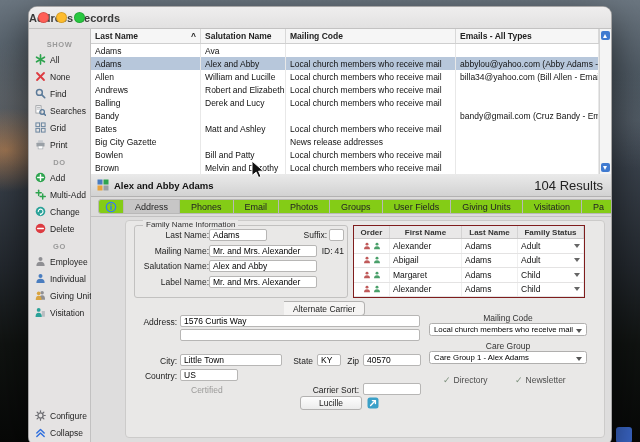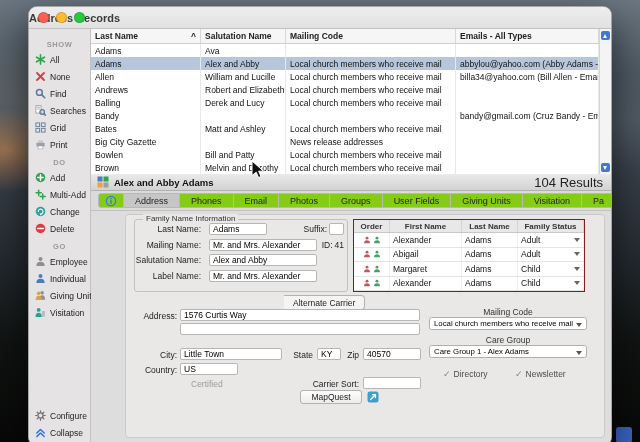--- a/index.html
+++ b/index.html
@@ -41,39 +41,39 @@
   .rr { display:grid; grid-template-columns:110px 85px 170px 1fr; height:13px; }
   .rr.sel { background:#b7c7db; }
   .rc { font-size:8.5px; color:#111; padding:0 4px; border-right:1px solid #e8e8e8; white-space:nowrap; overflow:hidden; display:flex; align-items:center; }
   .rec-scroll { width:12px; border-left:1px solid #d5d5d5; background:#f4f4f4; display:flex; flex-direction:column; justify-content:space-between; align-items:center; padding:2px 0; }
   .scroll-btn { width:9px; height:9px; border-radius:2px; background:#3f7ad0; position:relative; }
   .scroll-btn::after { content:""; position:absolute; left:2px; border-left:2.5px solid transparent; border-right:2.5px solid transparent; }
   .scroll-btn.up::after { top:2.5px; border-bottom:4px solid #fff; }
   .scroll-btn.down::after { top:3px; border-top:4px solid #fff; }
 
   
-  .recordbar { height:17px; background:linear-gradient(#eaeaea,#d2d2d2); border-bottom:1px solid #b2b1b1; display:flex; align-items:center; gap:5px; padding:0 8px 0 6px; }
+  .recordbar { height:23px; background:linear-gradient(#eaeaea,#d2d2d2); border-bottom:1px solid #b2b1b1; display:flex; align-items:center; gap:5px; padding:0 8px 0 6px; }
   .rb-name { font-size:9.5px; font-weight:700; color:#111; }
   .rb-results { margin-left:auto; font-size:13px; color:#222; }
 
   
   .tabbar { height:20px; background:#dcdbdb; border-bottom:1px solid #c2c1c1; display:flex; align-items:center; padding-left:7px; overflow:hidden; white-space:nowrap; }
   .tab { height:15px; display:inline-flex; align-items:center; padding:0 11px; background:#84cc16; border:1px solid #b9b8b8; border-left:none; font-size:9px; color:#222; }
   .tab.first { border-left:1px solid #b9b8b8; border-radius:3px 0 0 3px; padding:0 6px; }
   .tab.last { border-radius:0 3px 3px 0; }
   .tab.active { background:#c7c6c6; }
 
   
   .detail { flex:1; position:relative; background:#dedddd; overflow:hidden; font-size:8.5px; }
   .detail-card { position:absolute; left:34px; top:3px; right:6px; bottom:8px; background:#e9e8e7; border:1px solid #cccbca; border-radius:4px; }
 
   .fam { position:absolute; left:43px; top:8px; width:214px; height:73px; border:1px solid #c2c1c0; border-radius:3px; }
   .fam-legend { position:absolute; top:-6px; left:8px; background:#e9e8e7; padding:0 3px; font-size:8px; color:#333; }
   .f-row { display:flex; align-items:center; height:13px; margin:2.5px 3px 0 0; }
-  .f-lbl { width:74px; text-align:right; font-size:8.5px; color:#1c1c1c; padding-right:8px; flex:0 0 auto; white-space:nowrap; }
+  .f-lbl { width:74px; text-align:right; font-size:8.5px; color:#1c1c1c; padding-right:0; flex:0 0 auto; white-space:nowrap; }
   .fld { height:12px; background:#fff; border:1px solid #b7b6b5; border-radius:2px; font-size:8.5px; line-height:10px; padding:0 3px; white-space:nowrap; overflow:hidden; display:flex; align-items:center; }
   .inline-lbl { font-size:8.5px; color:#1c1c1c; white-space:nowrap; }
 
   .mt { position:absolute; left:262px; top:8px; width:232px; height:73px; background:#fff; border:1px solid #7f1d1d; }
   .mt-h { display:grid; grid-template-columns:36px 72px 56px 1fr; height:13px; background:#e9e8e8; border-bottom:1px solid #c9c8c8; }
   .mt-hc { font-size:8px; font-weight:700; color:#333; display:flex; align-items:center; justify-content:center; border-right:1px solid #d4d3d3; white-space:nowrap; overflow:hidden; }
   .mt-r { display:grid; grid-template-columns:36px 72px 56px 1fr; height:14.5px; border-bottom:1px solid #e4e3e3; }
   .mt-c { font-size:8.5px; color:#111; padding:0 3px; display:flex; align-items:center; border-right:1px solid #efefef; white-space:nowrap; overflow:hidden; }
   .mt-c.order { justify-content:center; gap:2px; }
   .mt-c.status { justify-content:space-between; }
@@ -516,21 +516,21 @@
           <span class="lbl" style="left:252px; top:139px; width:16px;">Zip</span>
           <span class="afld" style="left:272px; top:137px; width:58px;">40570</span>
 
           <span class="lbl" style="left:36px; top:154px; width:50px;">Country:</span>
           <span class="afld" style="left:89px; top:152px; width:58px;">US</span>
 
           <span class="muted" style="left:100px; top:168px;">Certified</span>
           <span class="lbl" style="left:200px; top:168px; width:68px;">Carrier Sort:</span>
           <span class="afld" style="left:272px; top:166px; width:58px;"></span>
 
-          <span class="btn" style="left:209px; top:179px; width:62px;">MapQuest</span>
+          <span class="btn" style="left:209px; top:179px; width:62px;">Lucille</span>
           <svg style="position:absolute; left:276px; top:180px;" width="12" height="12" viewBox="0 0 12 12">
               <rect x="0.5" y="0.5" width="11" height="11" rx="2.5" fill="#3aa0c8"></rect>
               <line x1="3.6" y1="8.4" x2="8.2" y2="3.8" stroke="#fff" stroke-width="1.4" stroke-linecap="round"></line>
               <polyline points="5.4,3.6 8.4,3.6 8.4,6.6" fill="none" stroke="#fff" stroke-width="1.4" stroke-linecap="round" stroke-linejoin="round"></polyline>
             </svg>
 
           <span class="dd-lbl" style="left:338px; top:96px;">Mailing Code</span>
           <span class="dd" style="left:338px; top:106px; width:158px;">Local church members who receive mail</span>
           <span class="dd-lbl" style="left:338px; top:124px;">Care Group</span>
           <span class="dd" style="left:338px; top:134px; width:158px;">Care Group 1 - Alex Adams</span>

